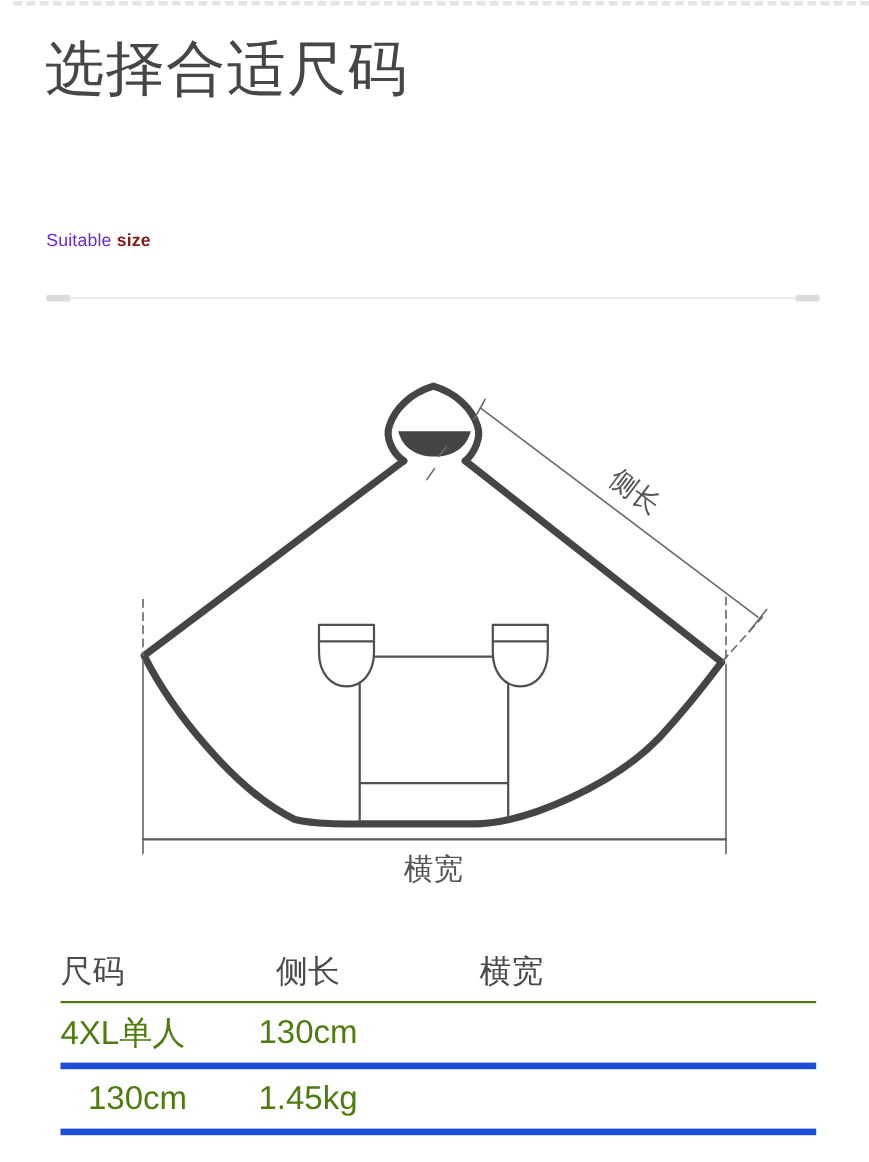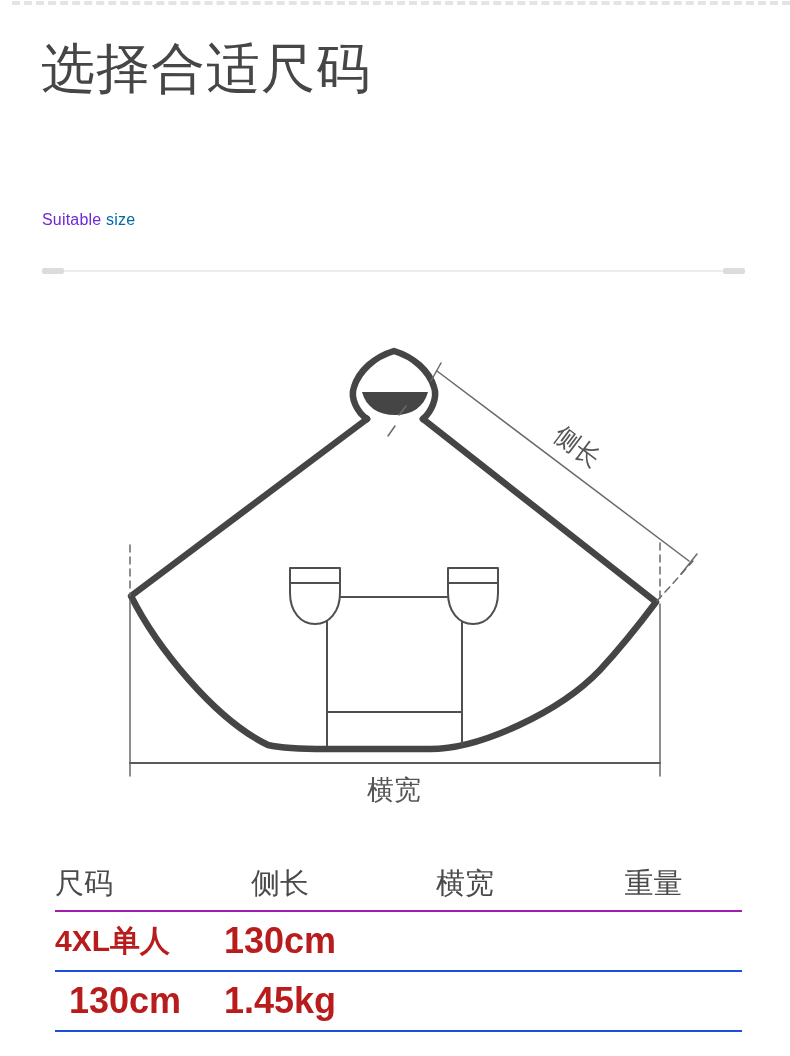--- a/index.html
+++ b/index.html
@@ -8,53 +8,53 @@
   .page { position: relative; width: 790px; height: 1056px; background: #ffffff; }
 
   .top-perforation {
     position: absolute; left: 12px; right: 0; top: 1px; height: 0;
     border-top: 4px dashed #e4e4e4;
   }
 
   .headline {
     position: absolute; left: 41px; top: 34px;
     font-size: 54px; line-height: 68px; letter-spacing: 1px;
-    color: #464646; font-weight: 500;
+    color: #464646; font-weight: 500; font-family: Liberation Mono, monospace;
   }
   .subtitle {
     position: absolute; left: 42px; top: 211px;
     font-size: 16px; letter-spacing: 0.2px;
   }
   .subtitle .w1 { color: #6d28d9; }
-  .subtitle .w2 { color: #0369a1; }
+  .subtitle .w2 { color: #7f1d1d; font-weight: bold; }
 
   .divider {
     position: absolute; left: 42px; top: 268px; width: 703px; height: 6px;
     display: flex; align-items: center;
   }
   .divider .cap { width: 22px; height: 6px; background: #dcdcdc; border-radius: 2px; flex: 0 0 auto; }
   .divider .rule { flex: 1 1 auto; height: 2px; background: #ececec; }
 
   .diagram-svg { position: absolute; left: 0; top: 0; width: 790px; height: 1056px; }
   .svg-label { font-family: "Liberation Sans", "DejaVu Sans", sans-serif; fill: #555555; }
 
   .size-table {
     position: absolute; left: 55px; top: 858px; width: 687px;
     color: #4a4a4a;
   }
   .trow {
     display: grid; grid-template-columns: 140px 170px 200px 1fr;
     align-items: center;
   }
-  .trow.head { height: 54px; border-bottom: 2px solid #a21caf; font-size: 29px; }
-  .trow.body { height: 60px; border-bottom: 2px solid #1d4ed8; font-size: 30px; color: #b91c1c; font-weight: bold; }
+  .trow.head { height: 54px; border-bottom: 2px solid #4d7c0f; font-size: 29px; }
+  .trow.body { height: 60px; border-bottom: 6px solid #1d4ed8; font-size: 30px; color: #4d7c0f; }
   .trow .c0 { text-align: left; }
   .trow .c1, .trow .c2, .trow .c3 { text-align: center; }
   .trow.head .c3, .trow.body .c3 { text-align: center; }
-  .trow.body .num { font-size: 36px; }
+  .trow.body .num { font-size: 30px; }
 </style>
 </head>
 <body>
 
 <div class="page">
 
   <div class="top-perforation"></div>
 
   <div class="headline">
     <div>选择合适尺码</div>
@@ -111,21 +111,20 @@
 
     <text class="svg-label" x="577" y="455" font-size="25" text-anchor="middle" transform="rotate(37 577 447)">侧长</text>
     <text class="svg-label" x="394" y="799" font-size="27" text-anchor="middle">横宽</text>
   </svg>
 
   <div class="size-table">
     <div class="trow head">
       <div class="c0">尺码</div>
       <div class="c1">侧长</div>
       <div class="c2">横宽</div>
-      <div class="c3">重量</div>
     </div>
     <div class="trow body">
       <div class="c0">4XL单人</div>
       <div class="c1 num">130cm</div>
     </div>
     <div class="trow body">
       <div class="c1 num">130cm</div>
       <div class="c3 num">1.45kg</div>
     </div>
   </div>

